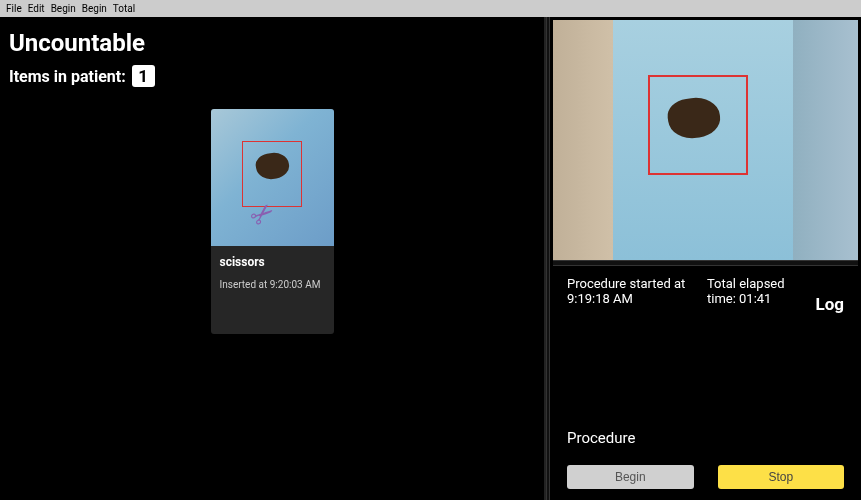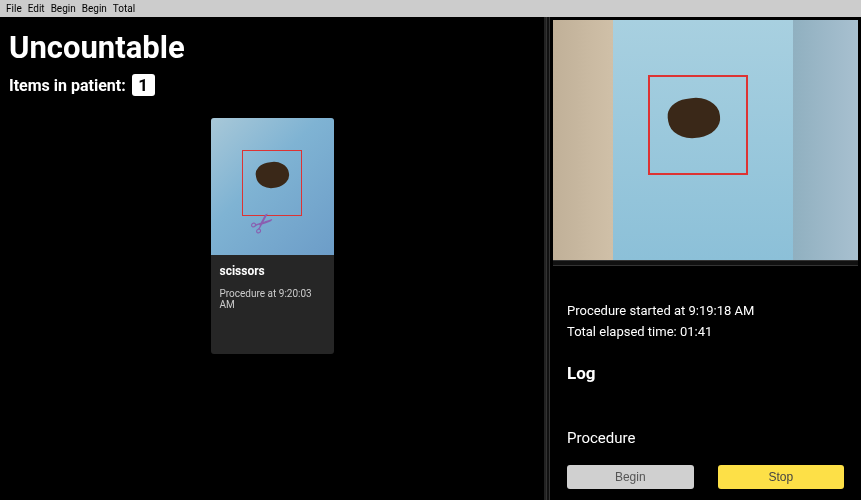--- a/index.html
+++ b/index.html
@@ -28,21 +28,21 @@
       display: flex;
       height: calc(100% - 10px);
     }
     .left-panel {
       width: 546px;
       padding: 12px 9px;
       position: relative;
       border-right: 2px solid #222;
     }
     .title {
-      font-size: 31px;
+      font-size: 24px;
       font-weight: 700;
       margin-bottom: 8px;
     }
     .items-row {
       display: flex;
       align-items: center;
       gap: 6px;
       margin-bottom: 22px;
     }
     .items-label {
@@ -201,21 +201,21 @@
     }
     .info-section {
       flex: 1;
       padding: 10px 14px;
       display: flex;
       flex-direction: column;
     }
     .info-top {
       flex: 1;
       display: flex;
-      flex-direction: column;
+      flex-direction: row;
       justify-content: center;
       padding-bottom: 8px;
     }
     .proc-line {
       font-size: 13px;
       margin-bottom: 6px;
     }
     .log-heading {
       font-size: 17px;
       font-weight: 700;
@@ -268,21 +268,21 @@
       <div class="count-box">1</div>
     </div>
     <div class="card-area">
       <div class="card">
         <div class="card-image">
           <div class="card-image-object"></div>
           <div class="scissors-shape"></div>
         </div>
         <div class="card-body">
           <div class="card-title">scissors</div>
-          <div class="card-detail">Procedure at 9:20:03 AM</div>
+          <div class="card-detail">Inserted at 9:20:03 AM</div>
         </div>
       </div>
     </div>
   </div>
 
   <div class="divider-handle"></div>
 
   <div class="right-panel">
     <div class="video-feed">
       <div class="video-edge-left"></div>

